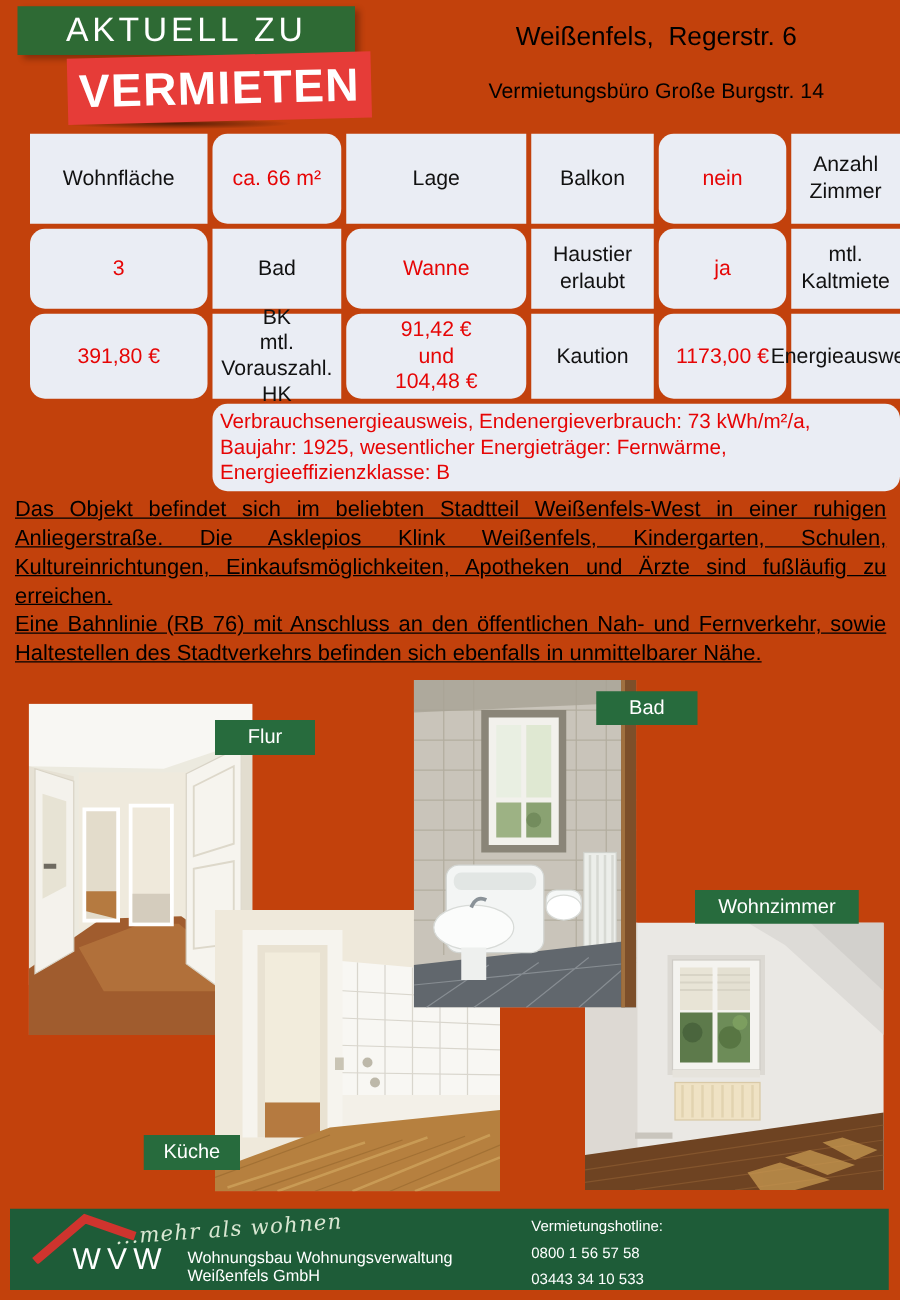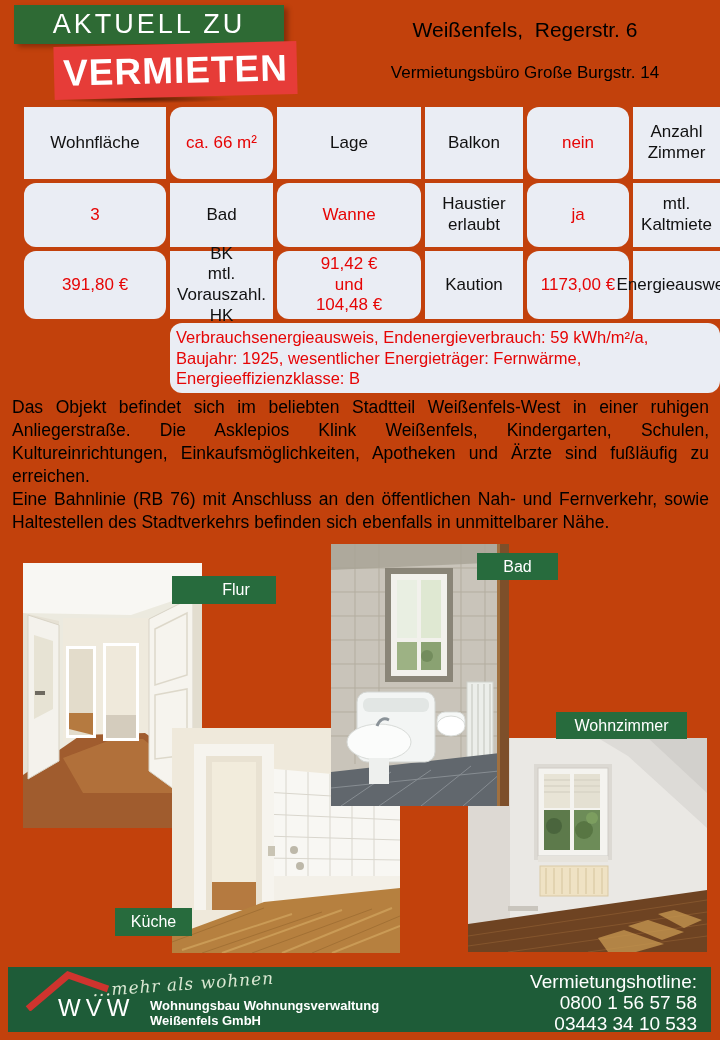--- a/index.html
+++ b/index.html
@@ -47,58 +47,58 @@
   .cell.energy-label { }
   .cell.energy-value {
     grid-column:2 / 7; justify-content:flex-start; text-align:left;
     padding:4px 6px; font-size:16.5px; line-height:1.26;
   }
   
   .description {
     position:absolute; left:12px; top:396px; width:697px;
     font-size:17.5px; line-height:23px; text-align:justify; color:#000;
   }
-  .description p { margin:0; }
+  .description p { margin:0;text-decoration:underline; }
   
   .photo { position:absolute; }
   .photo svg { display:block; width:100%; height:100%; }
   .photo-flur   { left:23px;  top:563px; width:179px; height:265px; z-index:1; }
   .photo-kueche { left:172px; top:728px; width:228px; height:225px; z-index:2; }
   .photo-wohnzimmer { left:468px; top:738px; width:239px; height:214px; z-index:2; }
   .photo-bad    { left:331px; top:544px; width:178px; height:262px; z-index:3; }
   .photo-label {
     position:absolute; background:#276b3d; color:#fff; z-index:5;
     display:flex; align-items:center; justify-content:center; font-size:16px;
   }
-  .label-flur { left:172px; top:576px; width:80px; height:28px;padding-left:24px; }
+  .label-flur { left:172px; top:576px; width:80px; height:28px; }
   .label-bad  { left:477px; top:553px; width:81px; height:27px; }
   .label-wohnzimmer { left:556px; top:712px; width:131px; height:27px;justify-content:center; }
   .label-kueche { left:115px; top:908px; width:77px; height:28px; }
   
   .footer {
     position:absolute; left:8px; top:967px; width:703px; height:65px;
     background:#1e5c38; z-index:4;
   }
   .footer-roof { position:absolute; left:16px; top:2px; width:100px; height:42px; }
   .footer-wvw {
     position:absolute; left:50px; top:26px; color:#fff; font-weight:normal;
     font-size:24px; letter-spacing:5px; line-height:30px;
   }
   .footer-slogan {
     position:absolute; left:84px; top:7px; color:#d9e7d2;
     font-family:"DejaVu Serif", serif; font-style:italic; font-size:17px;
     transform:rotate(-4deg); letter-spacing:1px;
   }
   .footer-company {
-    position:absolute; left:142px; top:31px; color:#fff; font-weight:bold;
+    position:absolute; left:142px; top:31px; color:#fff; font-weight:normal;
     font-size:13px; line-height:15px;
   }
   .footer-hotline {
-    position:absolute; right:14px; top:4px; width:272px; text-align:right;
-    color:#fff; font-size:19px; line-height:21px;
+    position:absolute; right:14px; top:4px; width:272px; text-align:left;
+    color:#fff; font-size:12px; line-height:21px;
   }
 </style>
 </head>
 <body>
 
 <div class="page">
 
   <div class="banner-shadow"></div>
   <div class="banner-green" style="background:#2e6a34;">
     <span>AKTUELL ZU</span>
@@ -129,21 +129,21 @@
     <div class="cell">BK
 mtl. Vorauszahl.
 HK</div>
     <div class="cell red">91,42 €
 und
 104,48 €</div>
     <div class="cell">Kaution</div>
     <div class="cell red">1173,00 €</div>
 
     <div class="cell energy-label">Energieausweis</div>
-    <div class="cell red energy-value">Verbrauchsenergieausweis, Endenergieverbrauch: 59 kWh/m²/a,
+    <div class="cell red energy-value">Verbrauchsenergieausweis, Endenergieverbrauch: 73 kWh/m²/a,
 Baujahr: 1925, wesentlicher Energieträger: Fernwärme,
 Energieeffizienzklasse: B</div>
   </div>
 
   <div class="description">
     <p>Das Objekt befindet sich im beliebten Stadtteil Weißenfels-West in einer ruhigen Anliegerstraße. Die Asklepios Klink Weißenfels, Kindergarten, Schulen, Kultureinrichtungen, Einkaufsmöglichkeiten, Apotheken und Ärzte sind fußläufig zu erreichen.</p>
     <p>Eine Bahnlinie (RB 76) mit Anschluss an den öffentlichen Nah- und Fernverkehr, sowie Haltestellen des Stadtverkehrs befinden sich ebenfalls in unmittelbarer Nähe.</p>
   </div>
 
   <div class="photo photo-flur">

